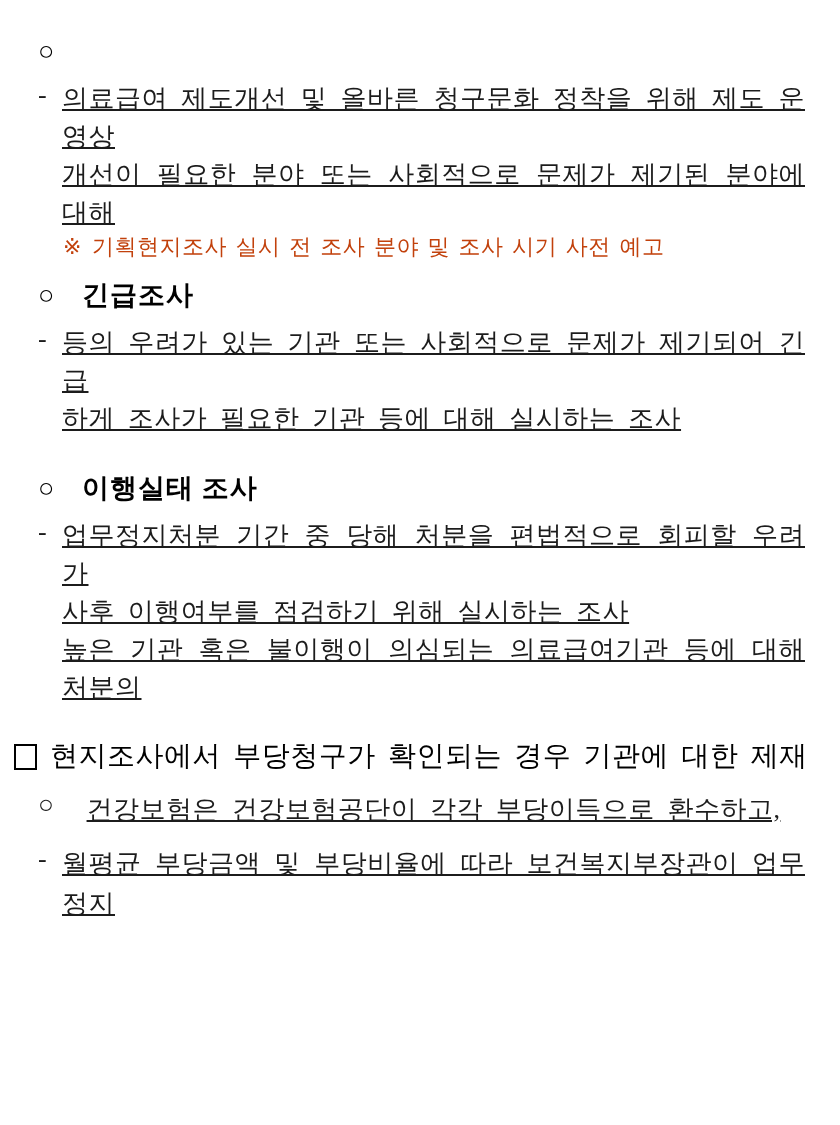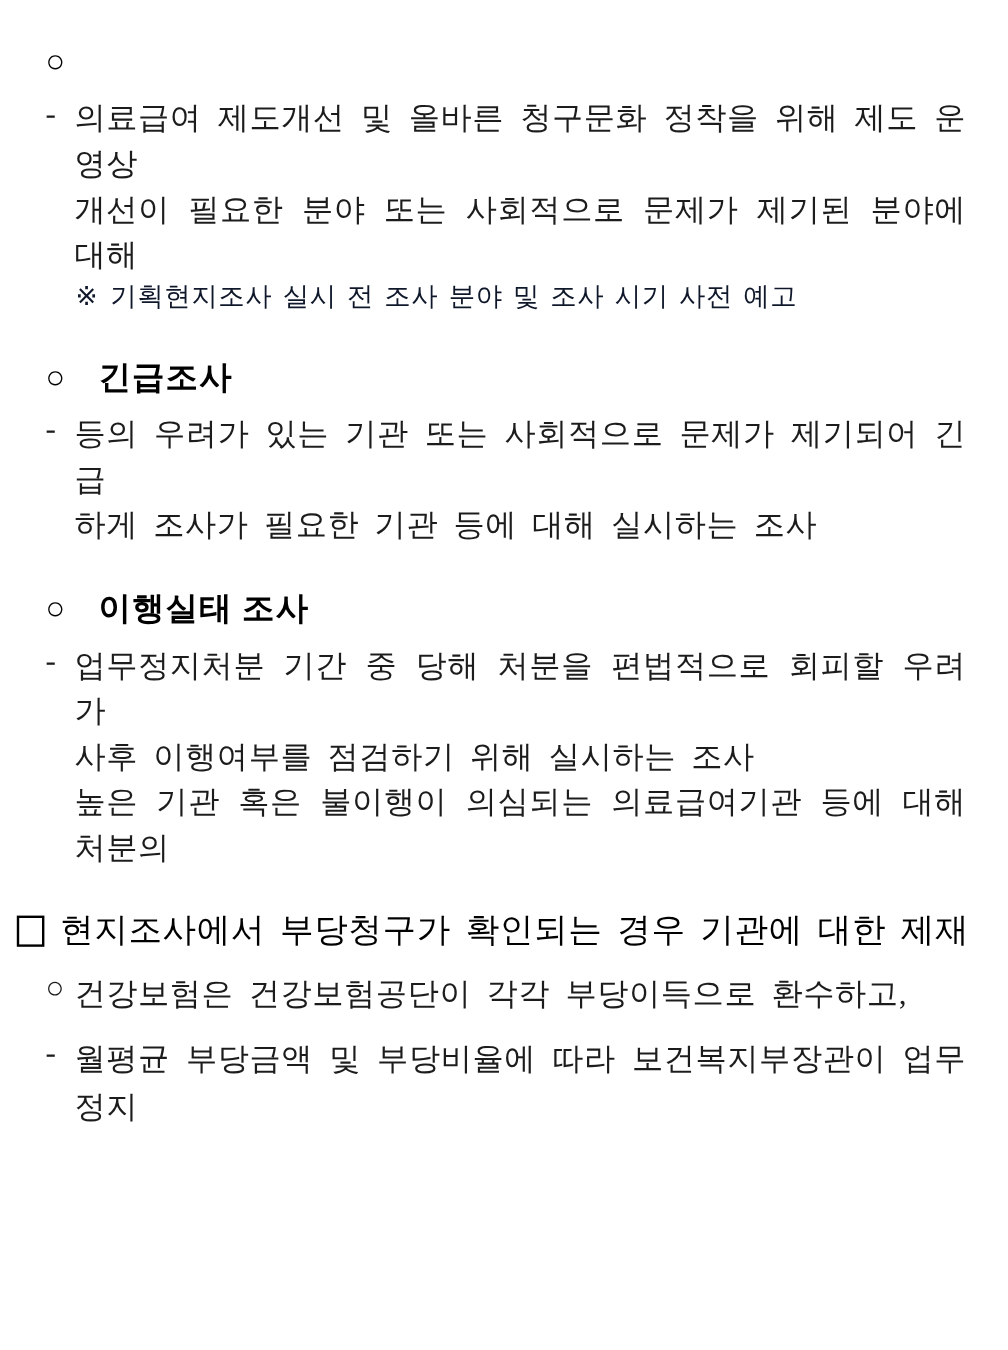--- a/index.html
+++ b/index.html
@@ -35,39 +35,40 @@
   .h-circle .bullet { flex: 0 0 44px; font-weight: normal; }
   
   .para { margin-bottom: 0; }
   .para .bullet { flex: 0 0 24px; }
   .ptext { flex: 1 1 auto; min-width: 0; }
   .line {
     line-height: 38px;
     word-spacing: 0.22em;
     letter-spacing: 0.5px;
     white-space: nowrap;
+    text-decoration: underline;
   }
-  .lh40 .line { line-height: 40px; }
+  .lh40 .line { line-height: 40px; text-align: center; }
   .line.just {
     white-space: normal;
     text-align: justify;
     text-align-last: justify;
   }
   .mb33 { margin-bottom: 33px; }
   .mb31 { margin-bottom: 31px; }
   .mb14 { margin-bottom: 14px; }
   .mb12 { margin-bottom: 12px; }
   
   .note {
     font-family: "Liberation Sans", "DejaVu Sans", sans-serif;
     font-size: 22px;
     line-height: 30px;
     margin-left: 25px;
-    margin-bottom: 35px;
-    color: #0f172a;
+    margin-bottom: 16px;
+    color: #c2410c;
     letter-spacing: 0.5px;
     word-spacing: 2px;
     white-space: nowrap;
   }
   .note .marker { margin-right: 10px; }
   
   .h-square {
     font-family: "Liberation Sans", "DejaVu Sans", sans-serif;
     font-weight: normal;
     color: #000;

